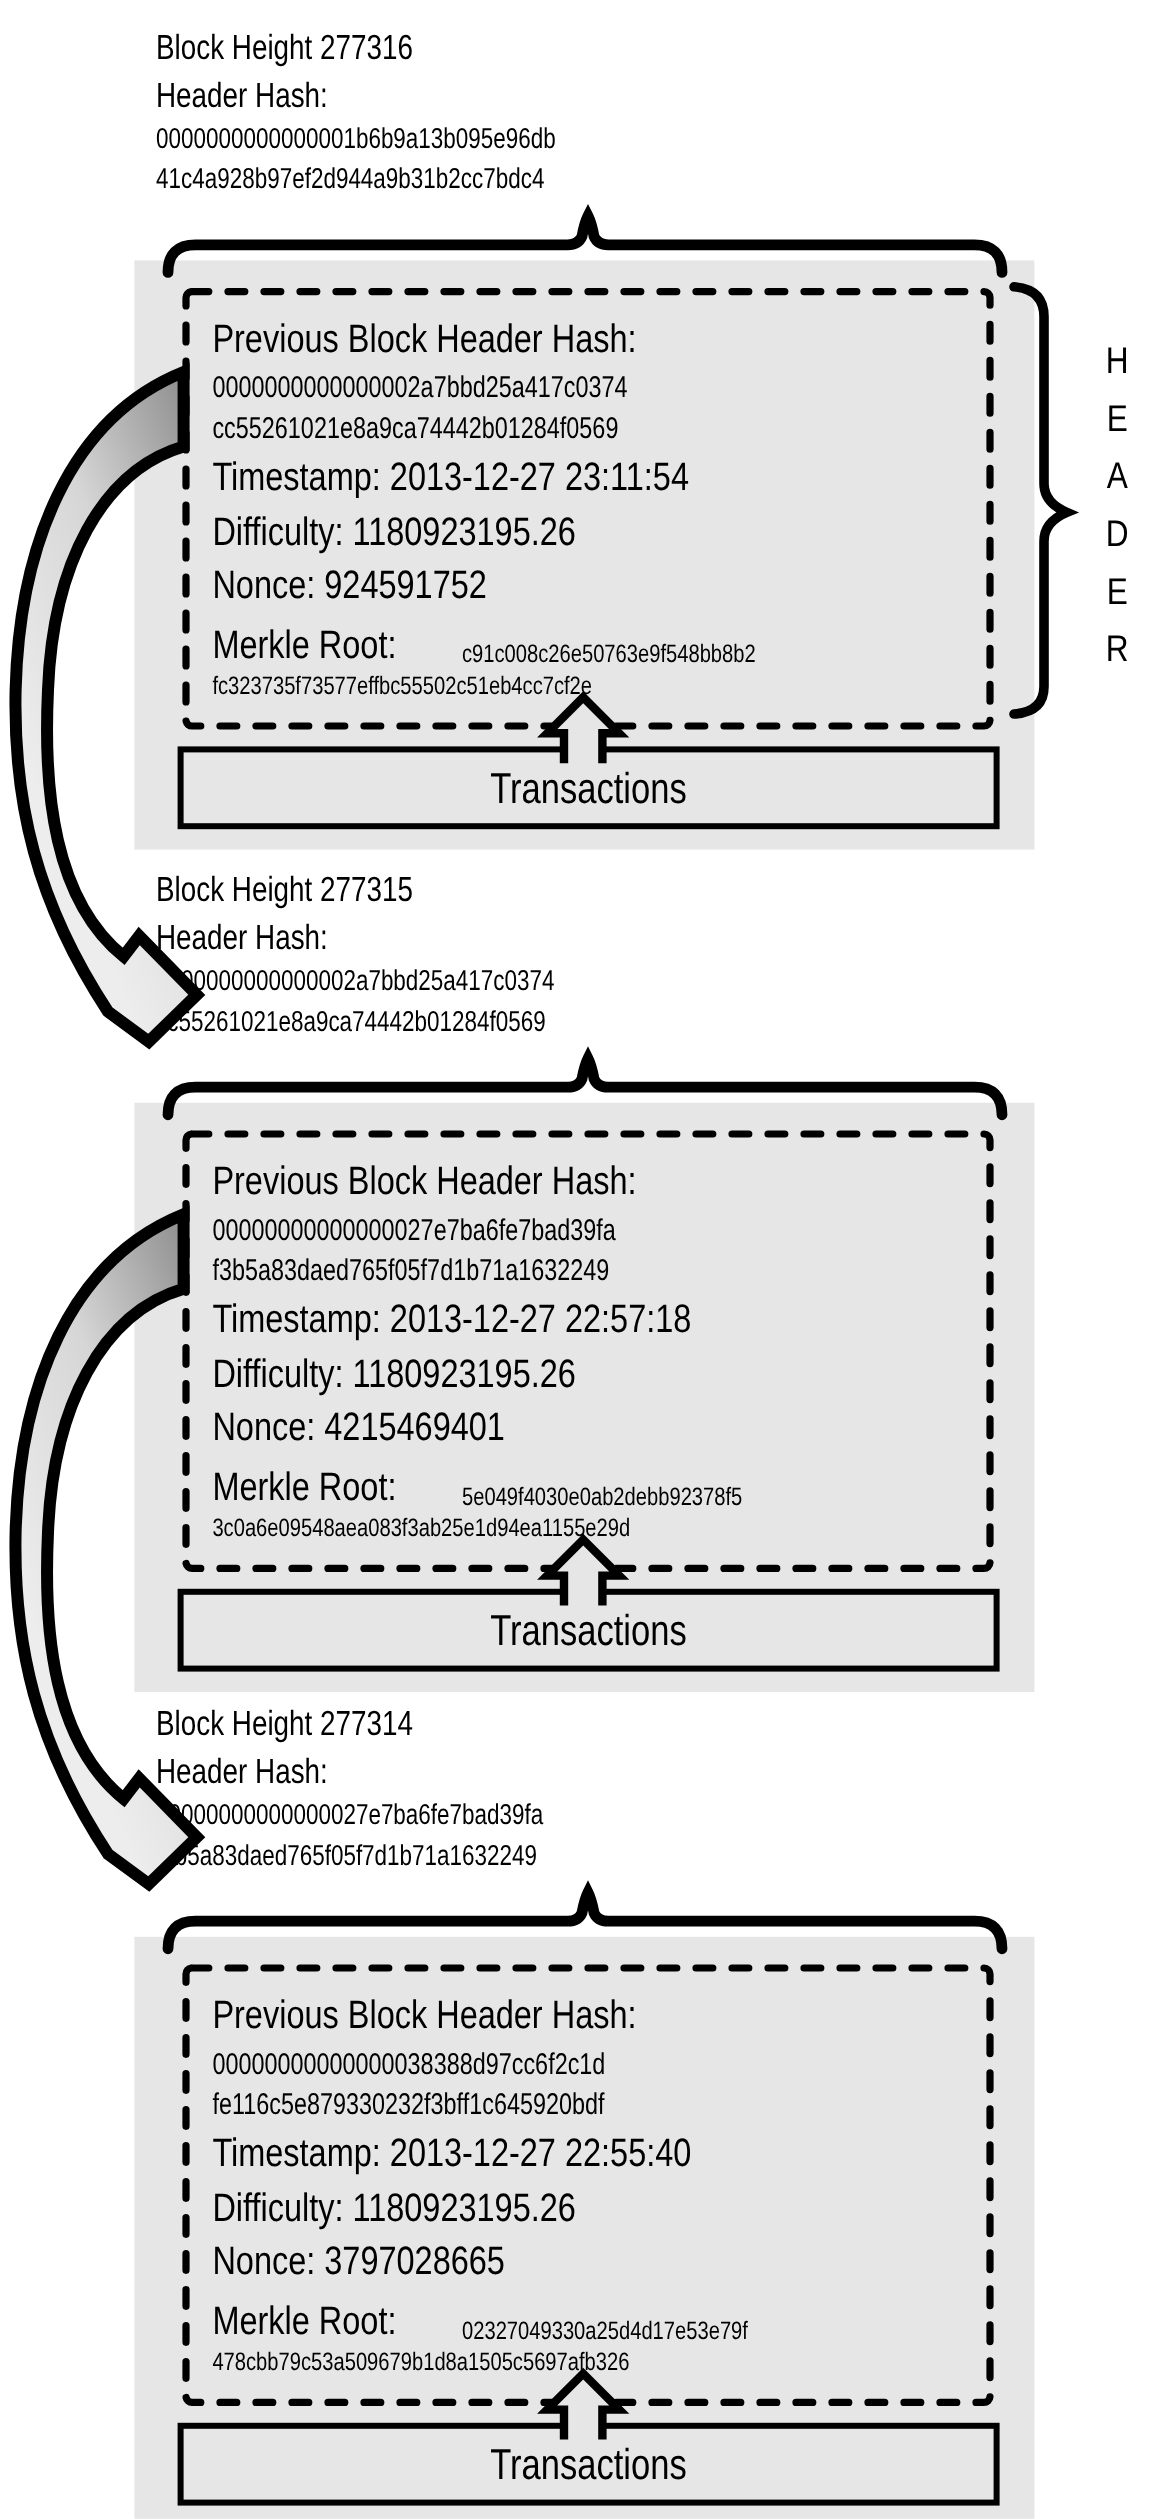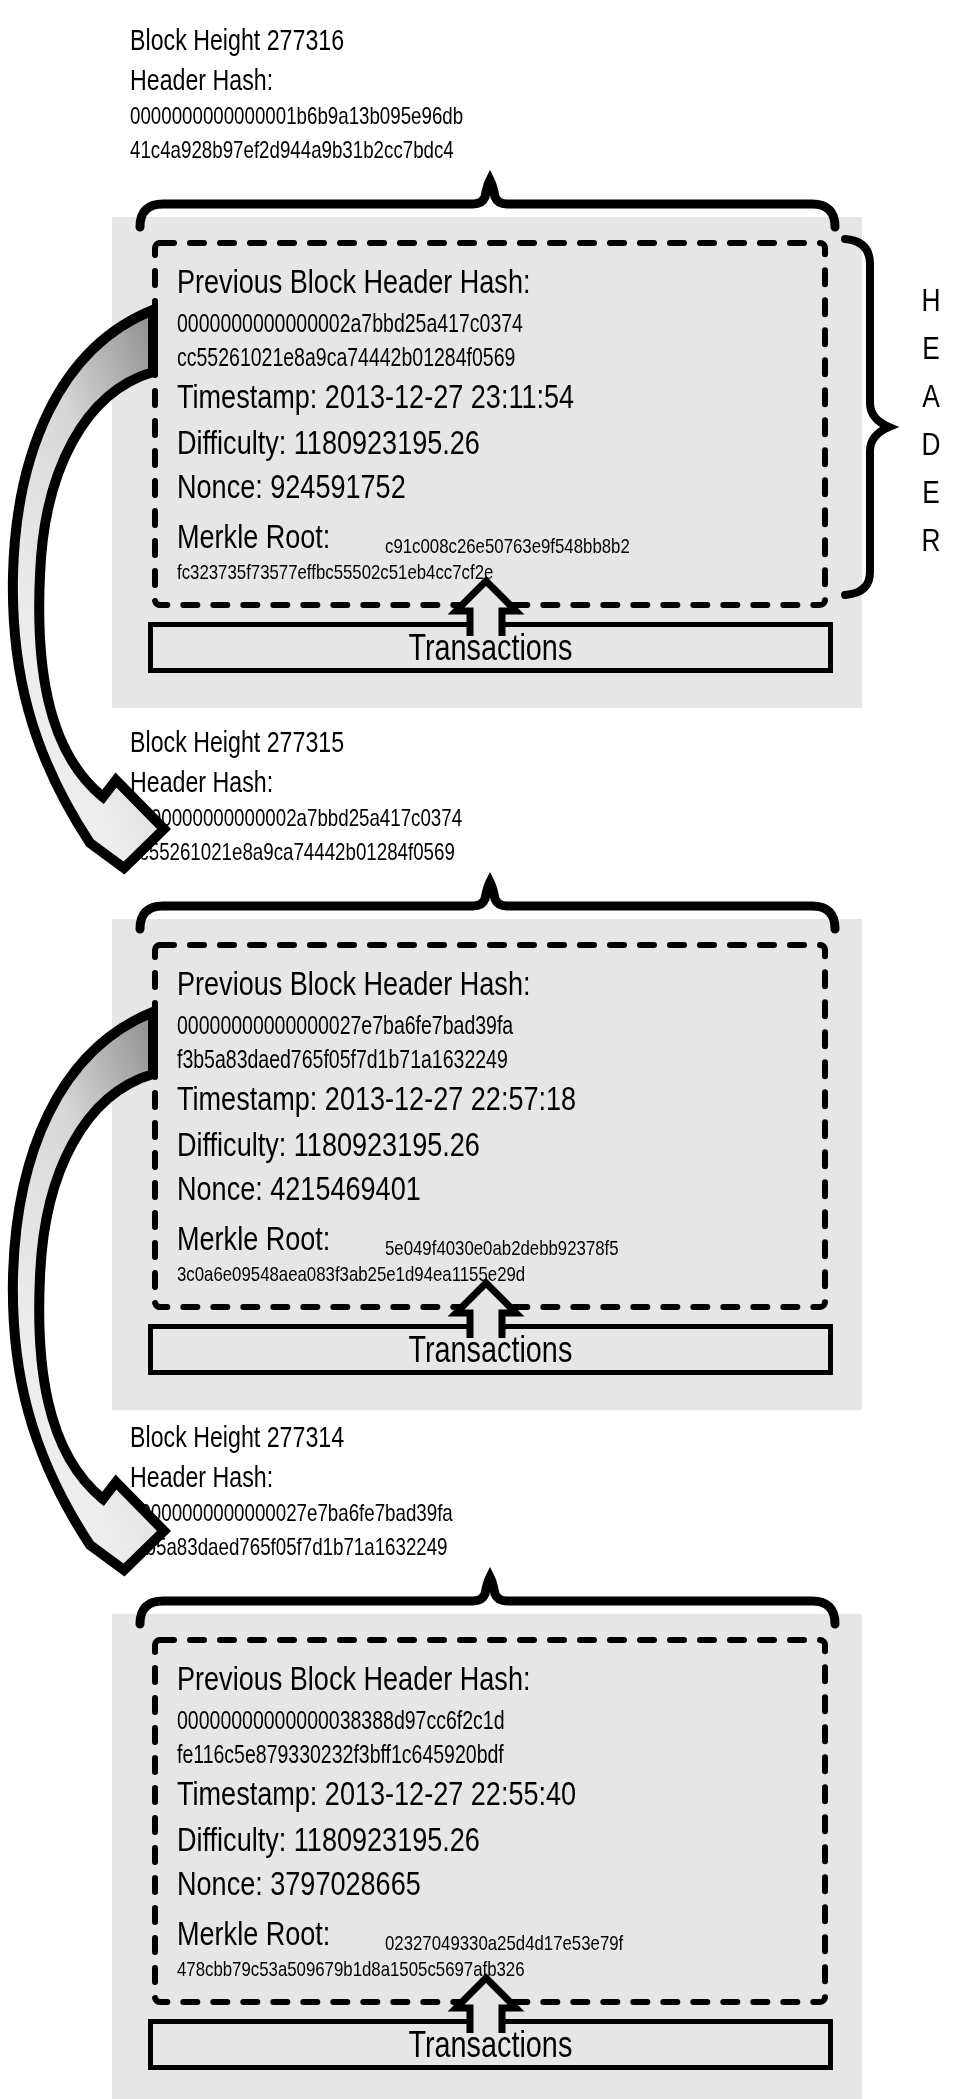--- a/index.html
+++ b/index.html
@@ -15,21 +15,21 @@
   .tx { position:absolute; white-space:nowrap; transform-origin:0 50%; }
   .s-big     { font-size:33px; line-height:38px; transform:scaleX(0.82); }
   .s-hash    { font-size:25px; line-height:30px; transform:scaleX(0.78); }
   .s-lab     { font-size:29px; line-height:34px; transform:scaleX(0.80); }
   .s-labhash { font-size:24px; line-height:28px; transform:scaleX(0.78); }
   .s-small   { font-size:21px; line-height:25px; transform:scaleX(0.80); }
 
   .lab   { left:130px; }
   .field { left:177px; }
 
-  .trans-box { position:absolute; left:148px; top:622px; width:685px; height:51px;
+  .trans-box { position:absolute; left:148px; top:622px; width:685px; height:69px;
                background:#e6e6e6; border:5px solid #000; box-sizing:border-box;
                display:flex; align-items:center; justify-content:center; }
   .trans-box span { font-size:36px; transform:scaleX(0.80); transform-origin:50% 50%;
                     white-space:nowrap; }
 
   .header-letters { position:absolute; left:912px; top:277px; width:38px;
                     display:flex; flex-direction:column; }
   .header-letters span { display:block; height:48px; line-height:48px; font-size:31px;
                          text-align:center; transform:scaleX(0.85); }
 

